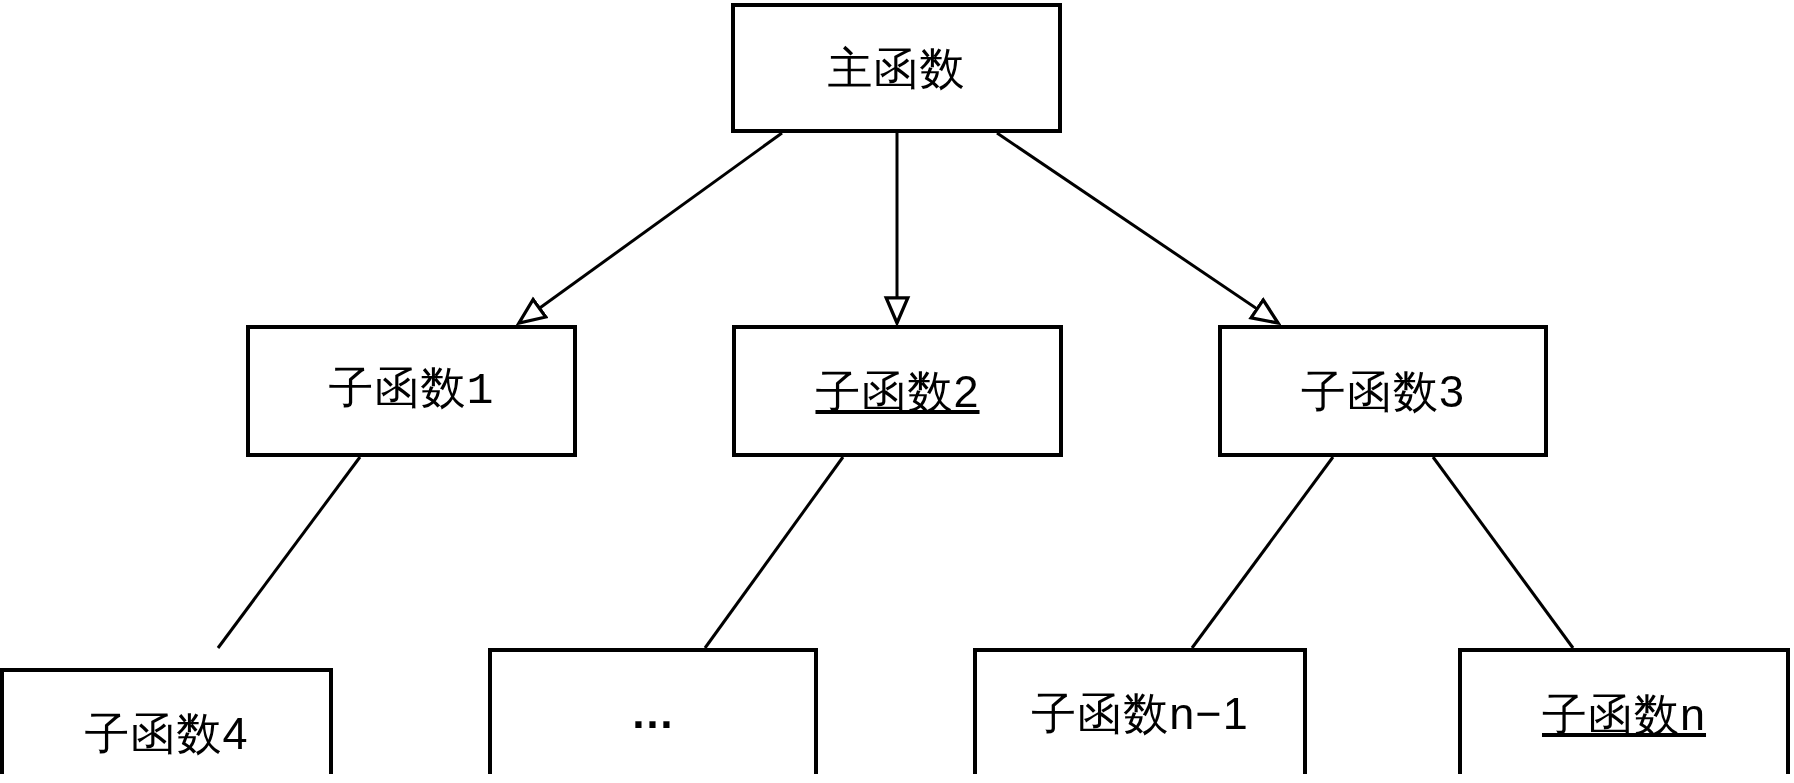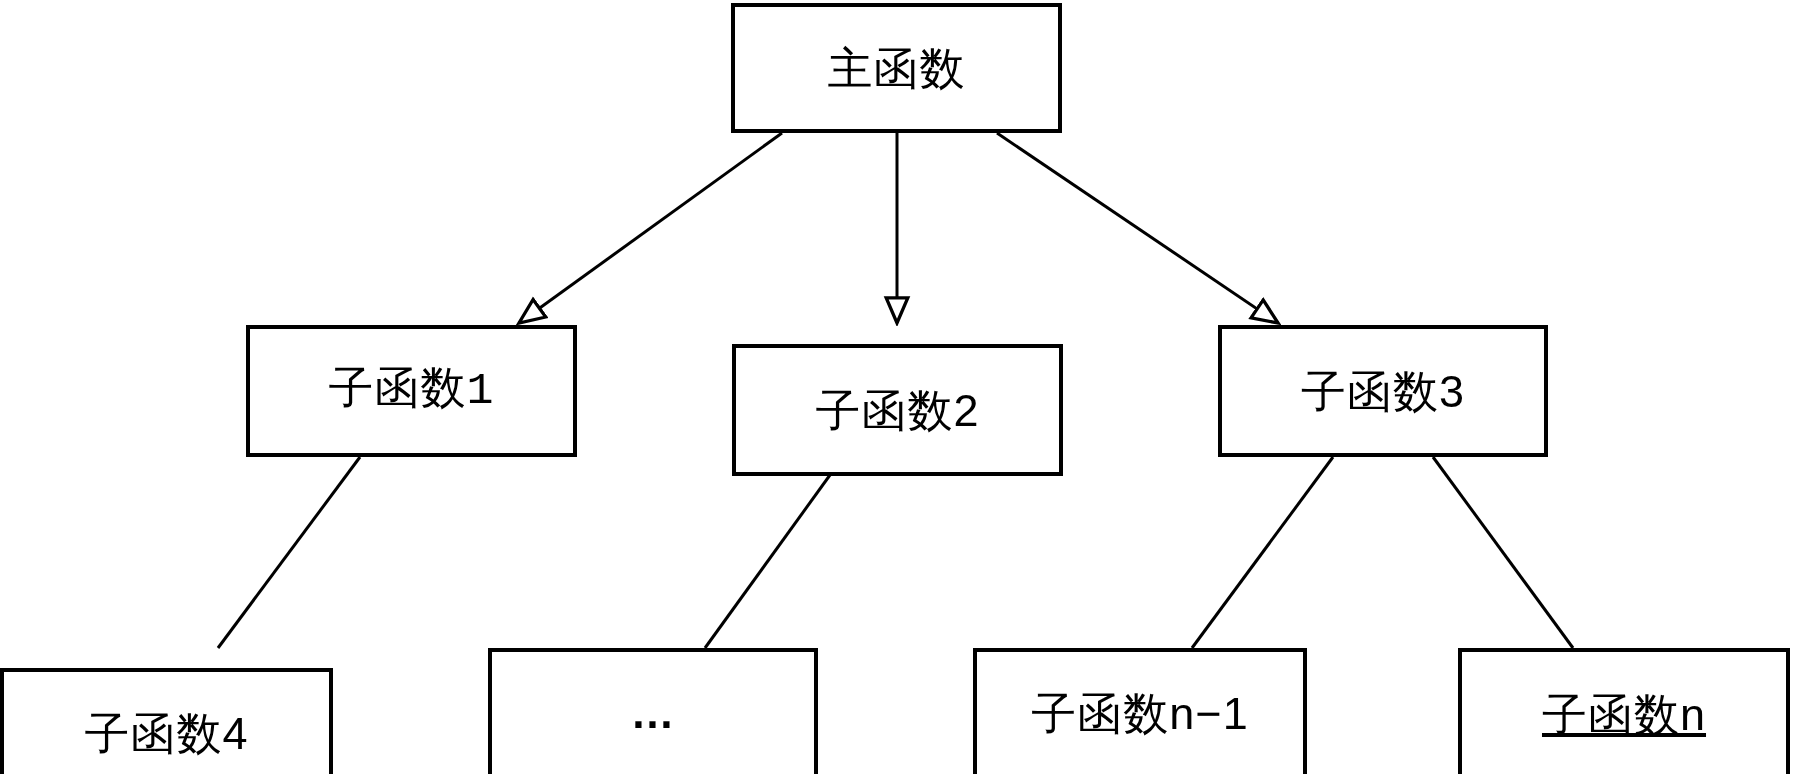--- a/index.html
+++ b/index.html
@@ -39,21 +39,21 @@
     white-space: nowrap;
     letter-spacing: 1px;
   }
   .node-label.ellipsis {
     font-weight: bold;
     font-size: 44px;
   }
   
   #node-main     { left: 731px;  top: 3px;   width: 331px; height: 130px; }
   #node-sub1     { left: 246px;  top: 325px; width: 331px; height: 132px; font-family: Liberation Mono, monospace; }
-  #node-sub2     { left: 732px;  top: 344px; width: 331px; height: 132px; }
+  #node-sub2     { left: 732px;  top: 325px; width: 331px; height: 132px; text-decoration: underline; }
   #node-sub3     { left: 1218px; top: 325px; width: 330px; height: 132px; text-align: right; }
   #node-sub4     { left: 0px;    top: 648px; width: 333px; height: 130px; margin-top: 20px; }
   #node-ellipsis { left: 488px;  top: 648px; width: 330px; height: 130px; }
   #node-subn1    { left: 973px;  top: 648px; width: 334px; height: 130px; align-items: center; }
   #node-subn     { left: 1458px; top: 648px; width: 332px; height: 132px; text-decoration: underline; }
 </style>
 </head>
 <body>
 
 <div class="canvas">

